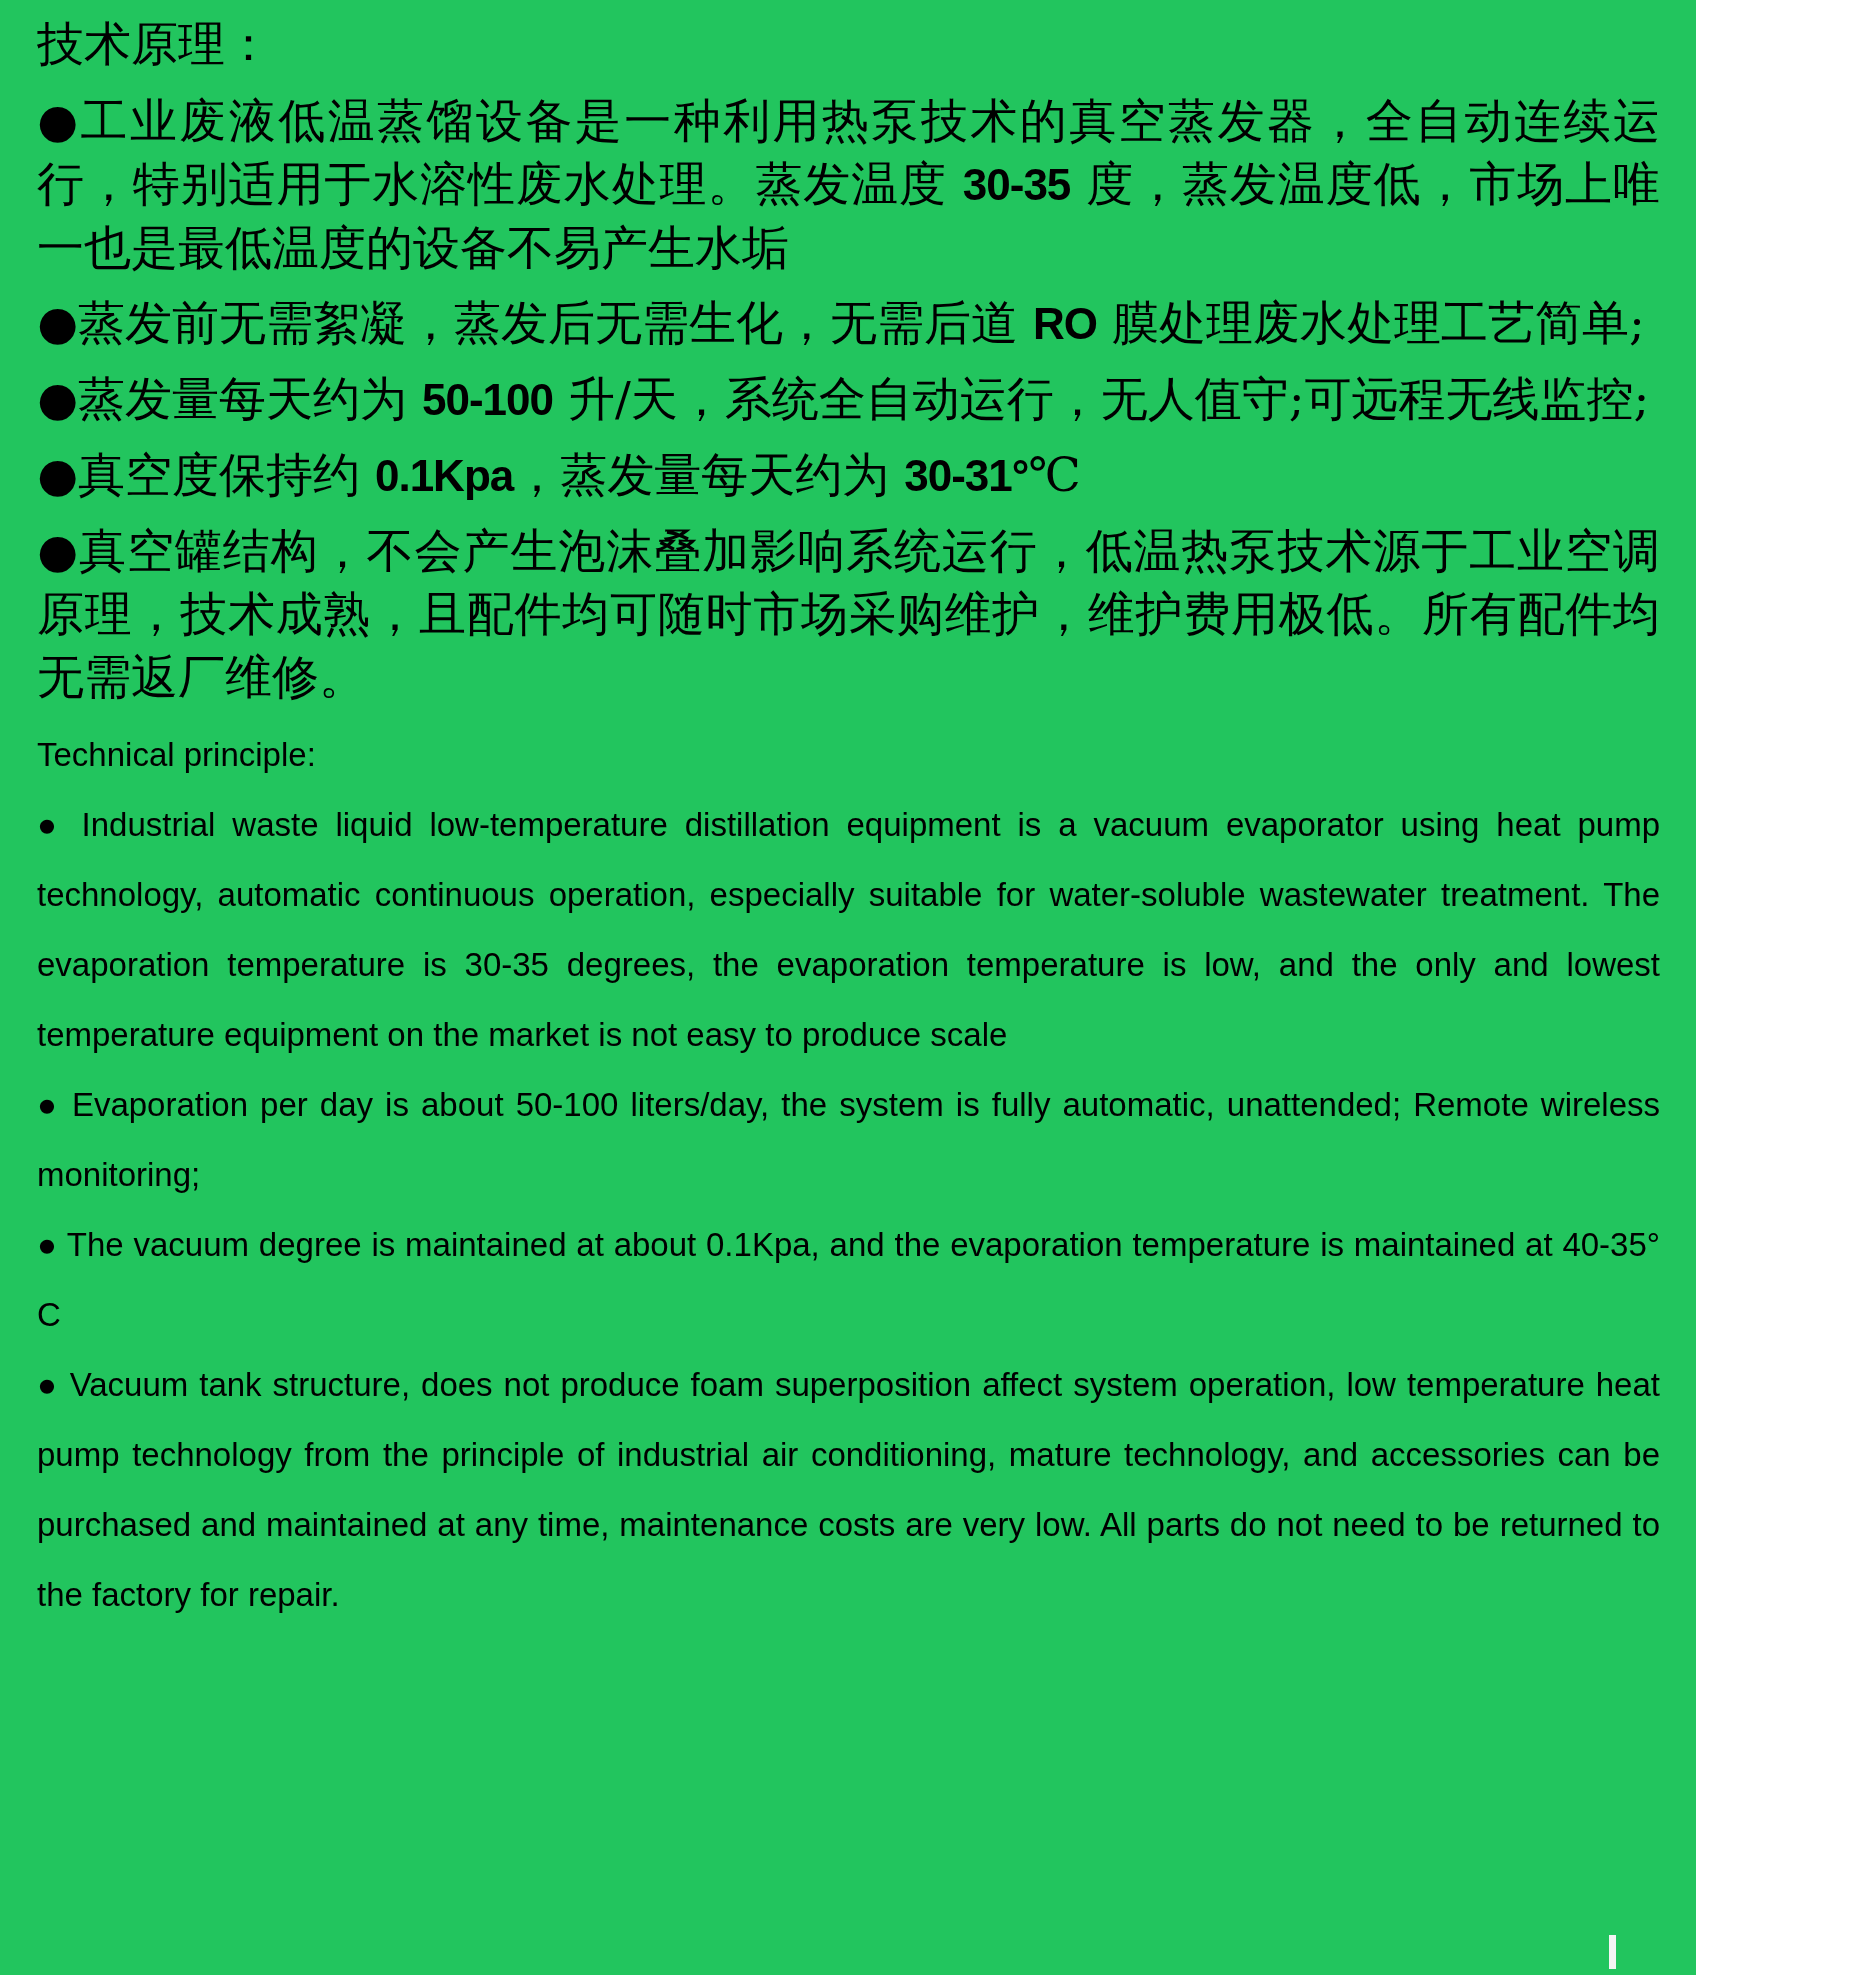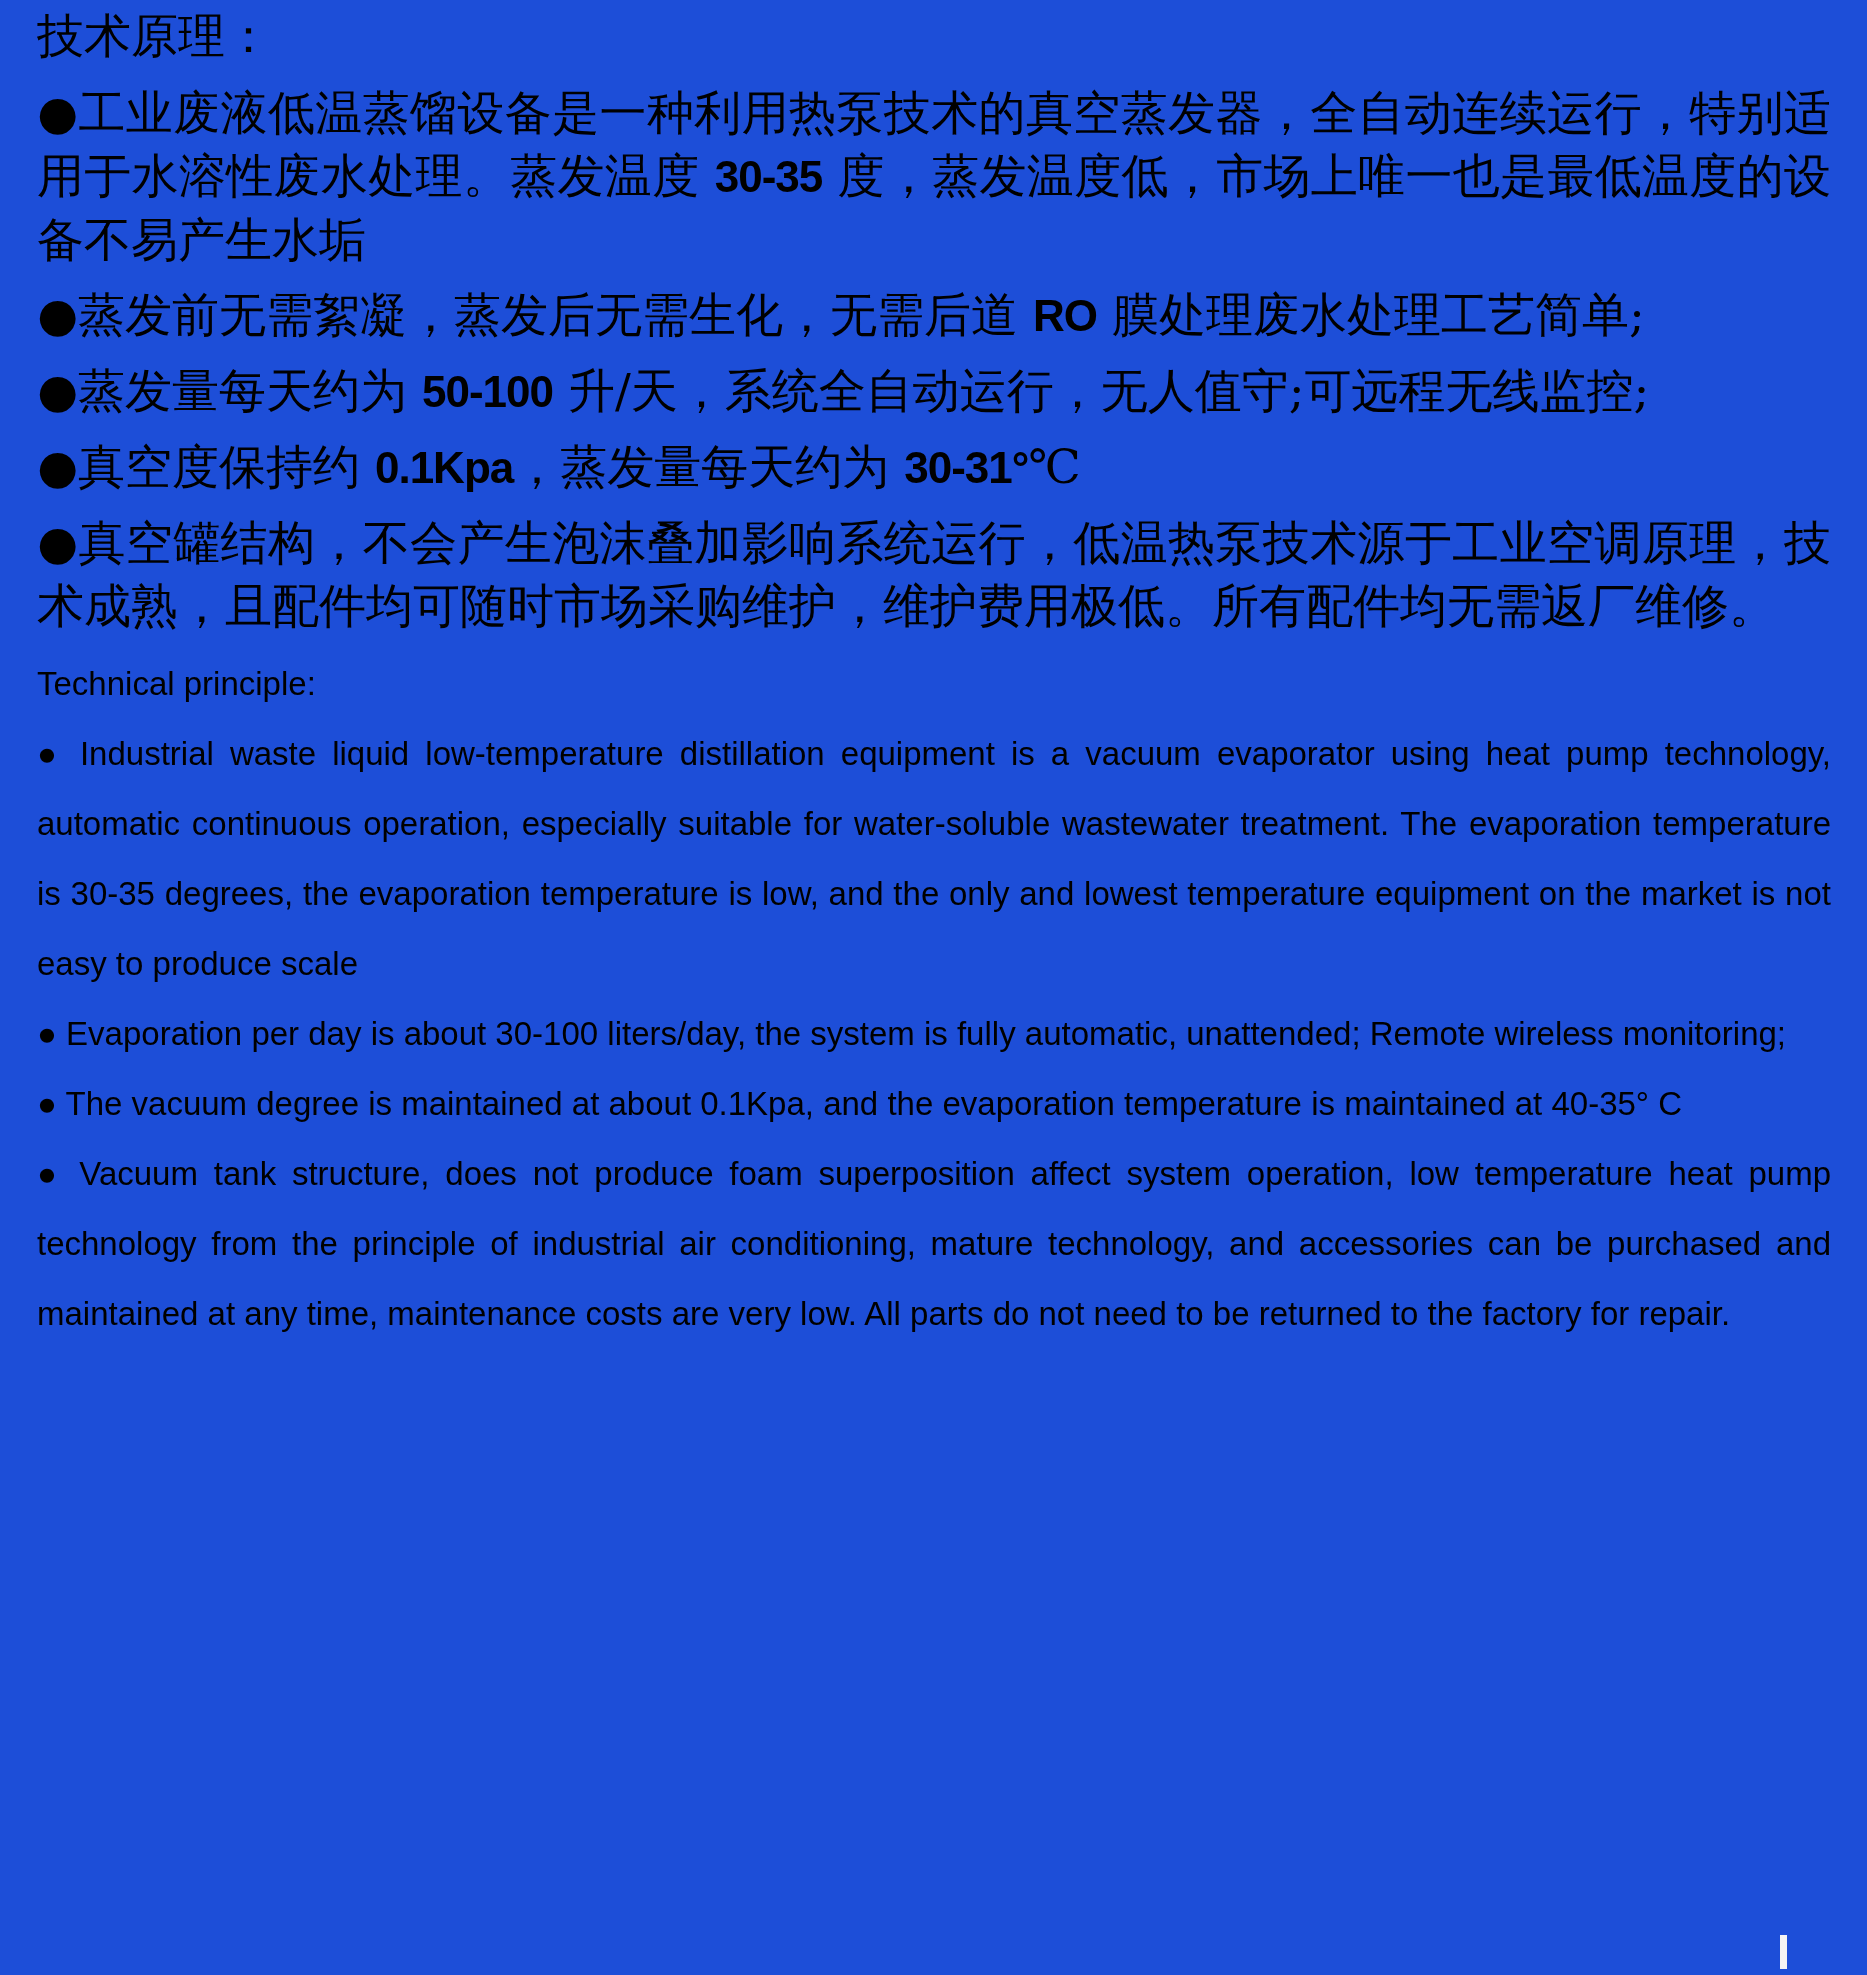--- a/index.html
+++ b/index.html
@@ -3,25 +3,25 @@
 <meta charset="utf-8">
 <style>
   html, body {
     margin: 0;
     padding: 0;
     background: #ffffff;
     color: #000000;
   }
   .page {
     position: relative;
-    width: 1867px;
+    width: 1696px;
     min-height: 1975px;
     box-sizing: border-box;
-    padding: 4px 36px 10px 37px;
-    background: #1d4ed8;
+    padding: 12px 36px 10px 37px;
+    background: #22c55e;
   }
   
   .zh p {
     font-family: "DejaVu Serif", "Liberation Serif", serif;
     font-size: 47px;
     line-height: 63px;
     text-align: justify;
     margin: 0 0 12px 0;
   }
   .zh p.zh-heading {
@@ -74,21 +74,21 @@
 
     <p class="zh-bullet"><span>●真空罐结构，不会产生泡沫叠加影响系统运行，低温热泵技术源于工业空调原理，技术成熟，且配件均可随时市场采购维护，维护费用极低。所有配件均无需返厂维修。</span></p>
   </section>
 
   <section class="en">
     <p class="en-heading">Technical principle:</p>
 
     <p class="en-bullet">● Industrial waste liquid low-temperature distillation equipment is a vacuum evaporator using heat pump technology, automatic continuous operation, especially suitable for water-soluble wastewater treatment. The evaporation temperature is 30-35 degrees, the evaporation temperature is low, and the only and lowest temperature equipment on the market is not easy to produce scale</p>
 
 
-    <p class="en-bullet">● Evaporation per day is about 30-100 liters/day, the system is fully automatic, unattended; Remote wireless monitoring;</p>
+    <p class="en-bullet">● Evaporation per day is about 50-100 liters/day, the system is fully automatic, unattended; Remote wireless monitoring;</p>
 
     <p class="en-bullet">● The vacuum degree is maintained at about 0.1Kpa, and the evaporation temperature is maintained at 40-35° C</p>
 
     <p class="en-bullet">● Vacuum tank structure, does not produce foam superposition affect system operation, low temperature heat pump technology from the principle of industrial air conditioning, mature technology, and accessories can be purchased and maintained at any time, maintenance costs are very low. All parts do not need to be returned to the factory for repair.</p>
   </section>
 
   <div class="artifact"></div>
 
 </div>
 

